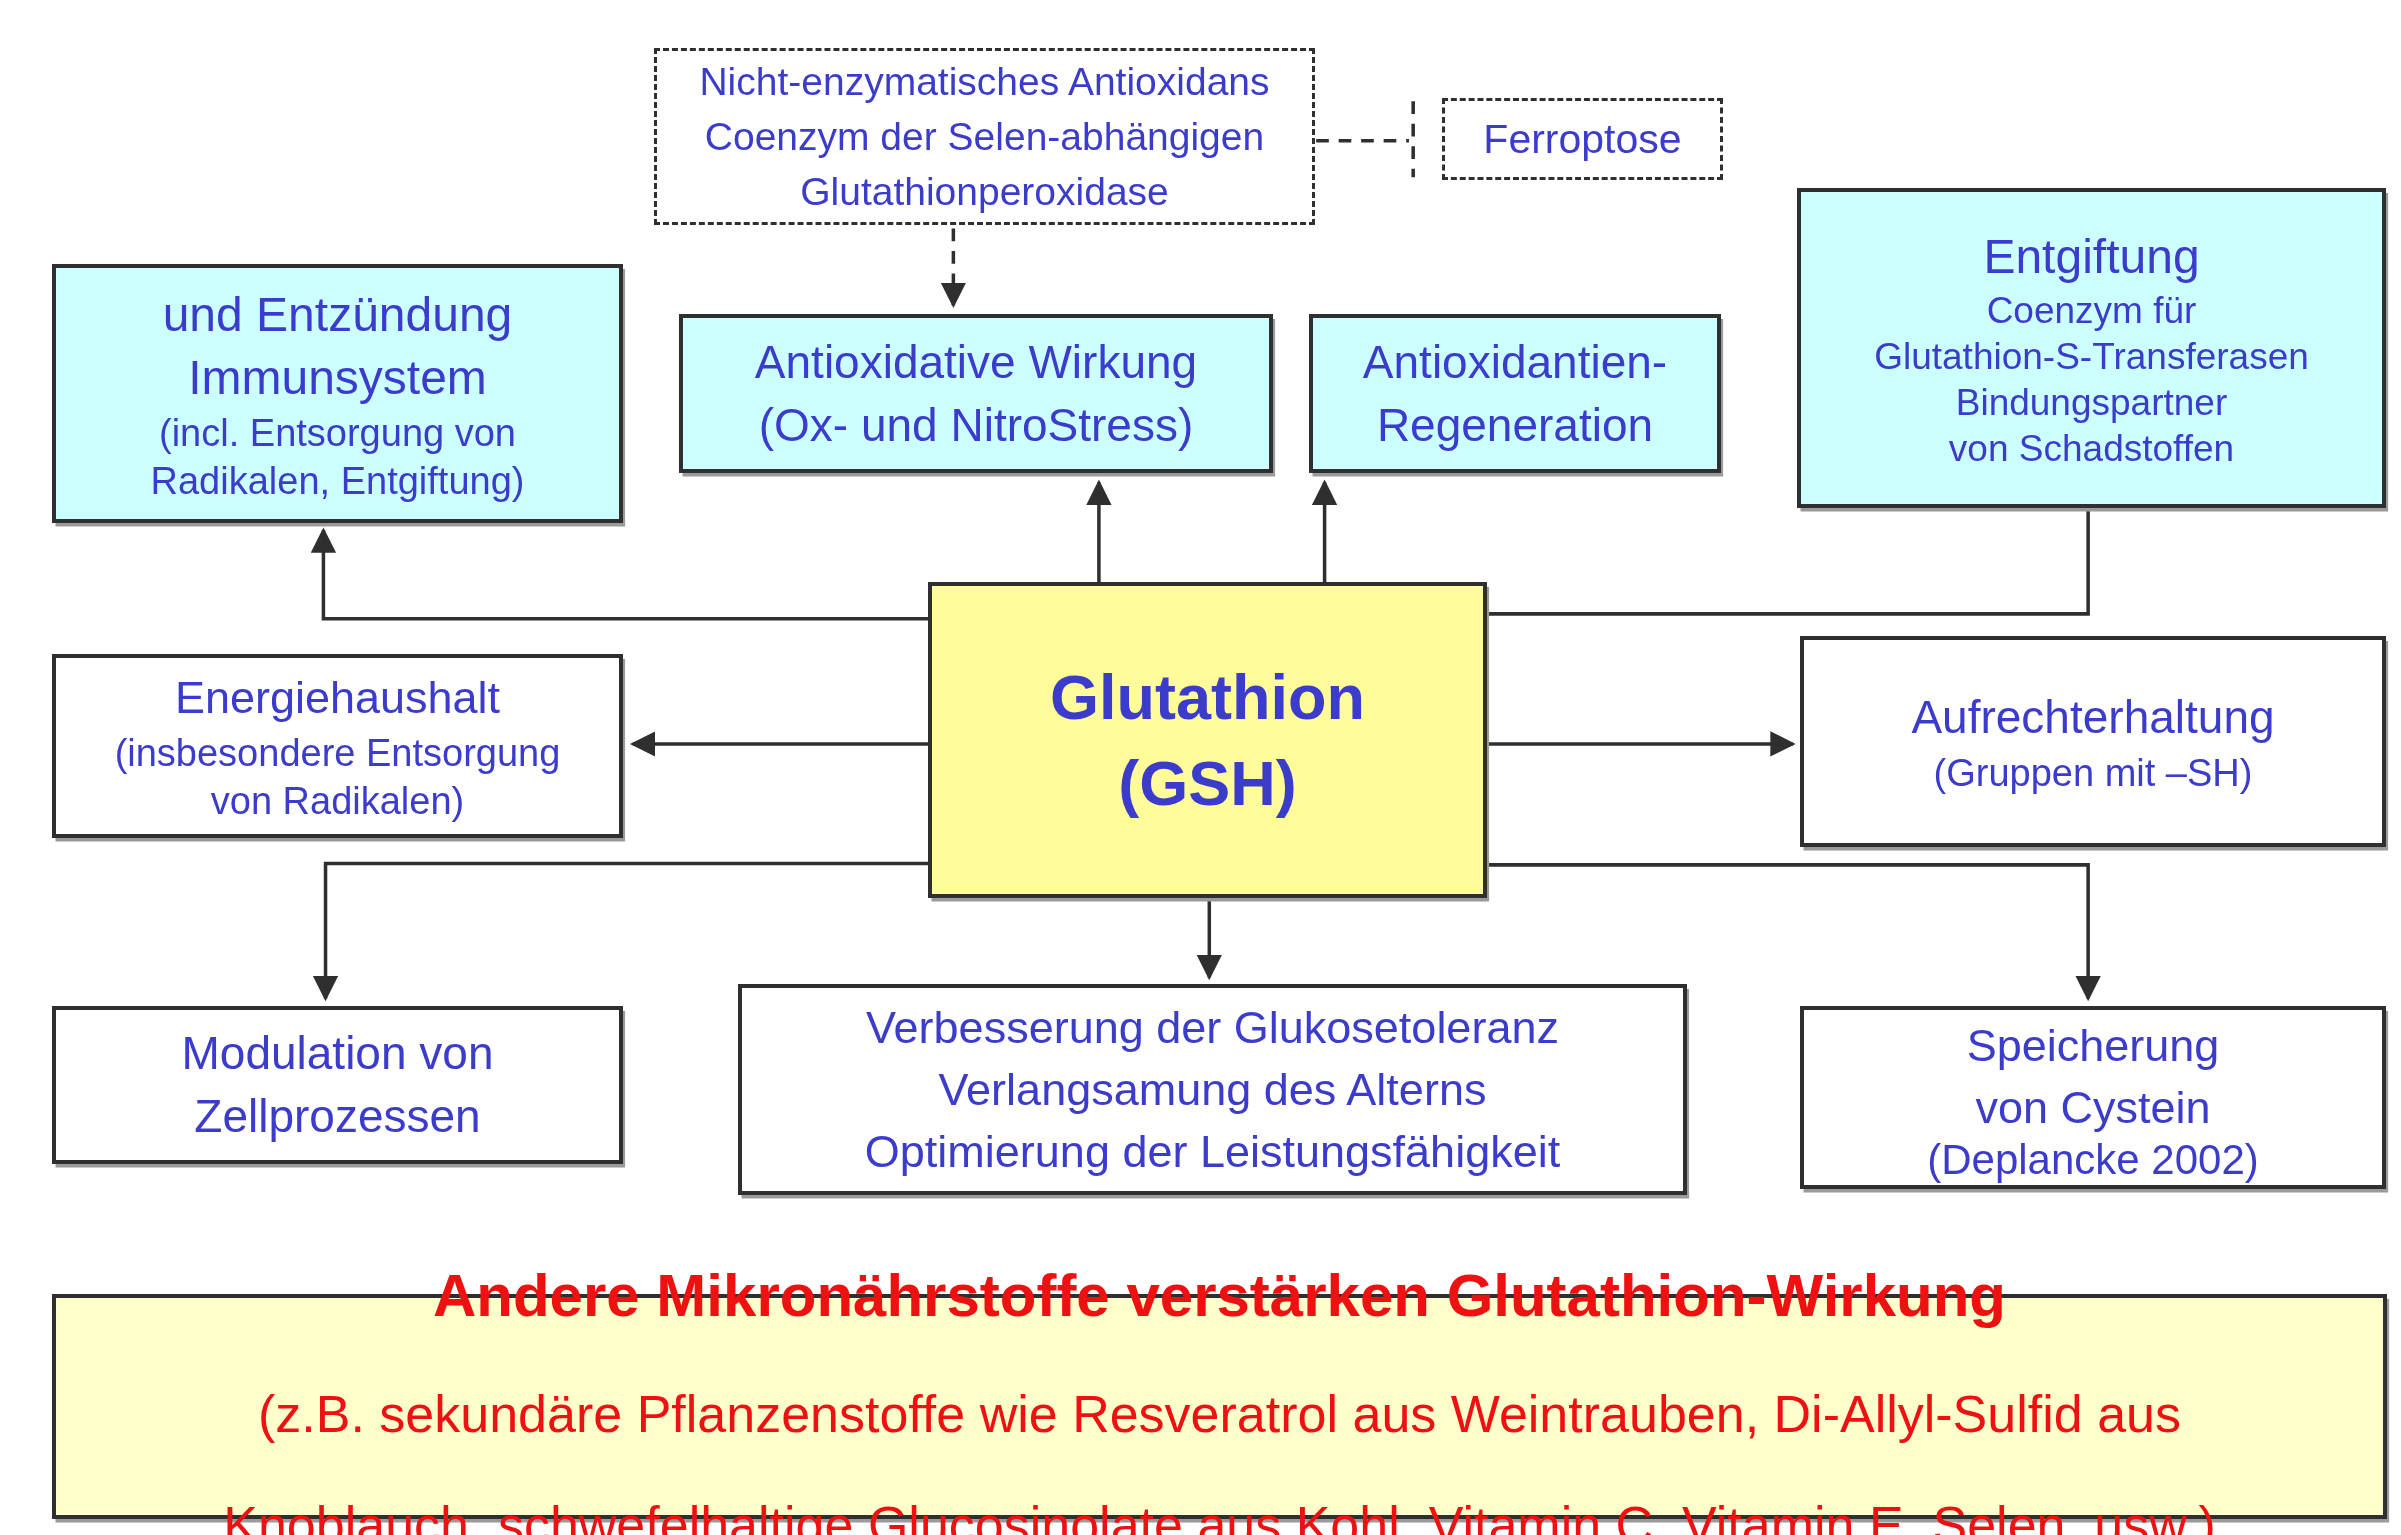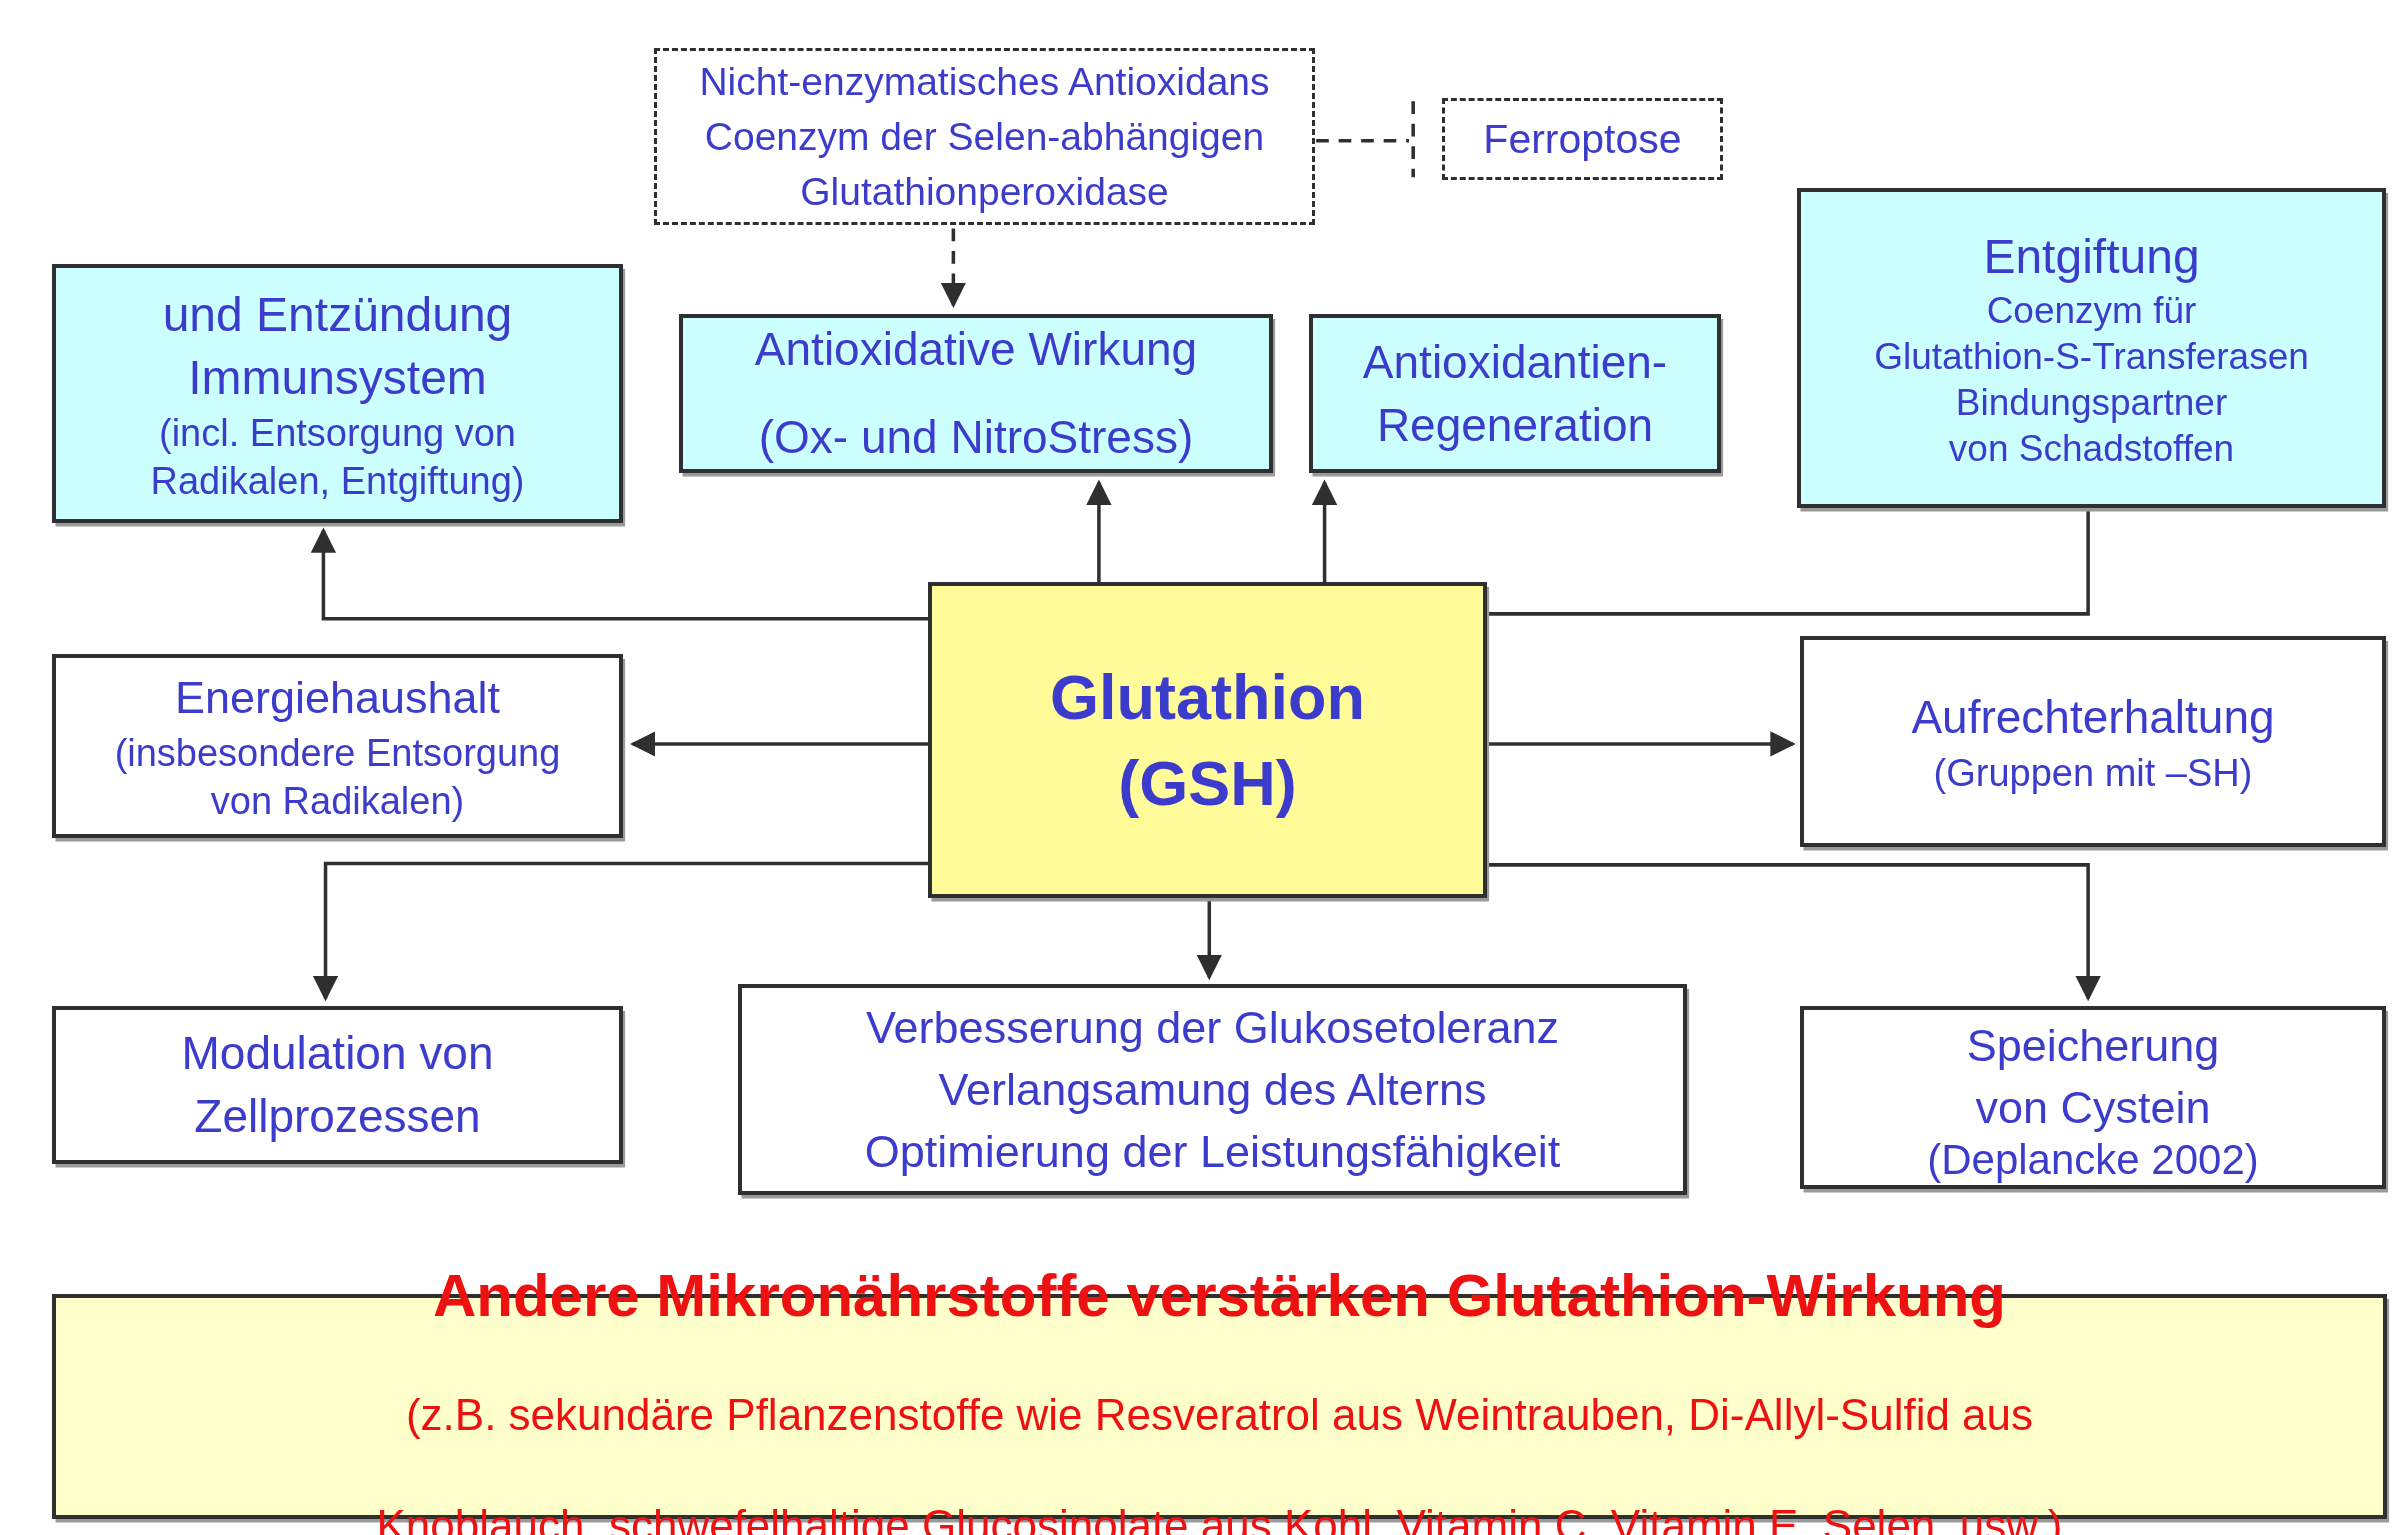--- a/index.html
+++ b/index.html
@@ -47,21 +47,21 @@
   .t-md   { font-size: 39px; line-height: 55px; }   
   .t-fer  { font-size: 41px; line-height: 49px; }   
   .t-big  { font-size: 48px; line-height: 63px; }   
   .t-node { font-size: 46px; line-height: 63px; }
   .t-node2{ font-size: 45px; line-height: 62px; }
   .t-sub  { font-size: 38px; line-height: 48px; }   
   .t-sub2 { font-size: 37px; line-height: 46px; }
   .t-sub3 { font-size: 42px; line-height: 42px; }
   .t-center { font-size: 63px; line-height: 86px; font-weight: bold; }
   .t-banner-title { font-size: 60px; line-height: 79px; font-weight: bold; color: #ee1111; }
-  .t-banner-line  { font-size: 44px; line-height: 63px; color: #ee1111; }
+  .t-banner-line  { font-size: 52px; line-height: 63px; color: #ee1111; }
 </style>
 </head>
 <body>
 
 <div class="canvas">
 
   <svg class="connectors" viewBox="0 0 3415 2183" xmlns="http://www.w3.org/2000/svg">
     <defs>
       <marker id="ah" markerUnits="userSpaceOnUse" markerWidth="40" markerHeight="40" refX="32" refY="18" orient="auto">
         <path d="M0,0 L36,18 L0,36 Z" fill="#2f2f2f"></path>
@@ -93,21 +93,21 @@
     <div class="t-fer">Ferroptose</div>
   </div>
 
   <div class="box solid cyan" style="left:52px; top:264px; width:571px; height:259px;">
     <div class="t-big">und Entzündung</div>
     <div class="t-big">Immunsystem</div>
     <div class="t-sub">(incl. Entsorgung von</div>
     <div class="t-sub">Radikalen, Entgiftung)</div>
   </div>
 
-  <div class="box solid cyan" style="left:679px; top:314px; width:594px; height:159px;justify-content:space-between;">
+  <div class="box solid cyan" style="left:679px; top:314px; width:594px; height:159px;">
     <div class="t-node">Antioxidative Wirkung</div>
     <div class="t-node">(Ox- und NitroStress)</div>
   </div>
 
   <div class="box solid cyan" style="left:1309px; top:314px; width:412px; height:159px;">
     <div class="t-node">Antioxidantien-</div>
     <div class="t-node">Regeneration</div>
   </div>
 
   <div class="box solid cyan" style="left:1797px; top:188px; width:589px; height:320px;">

